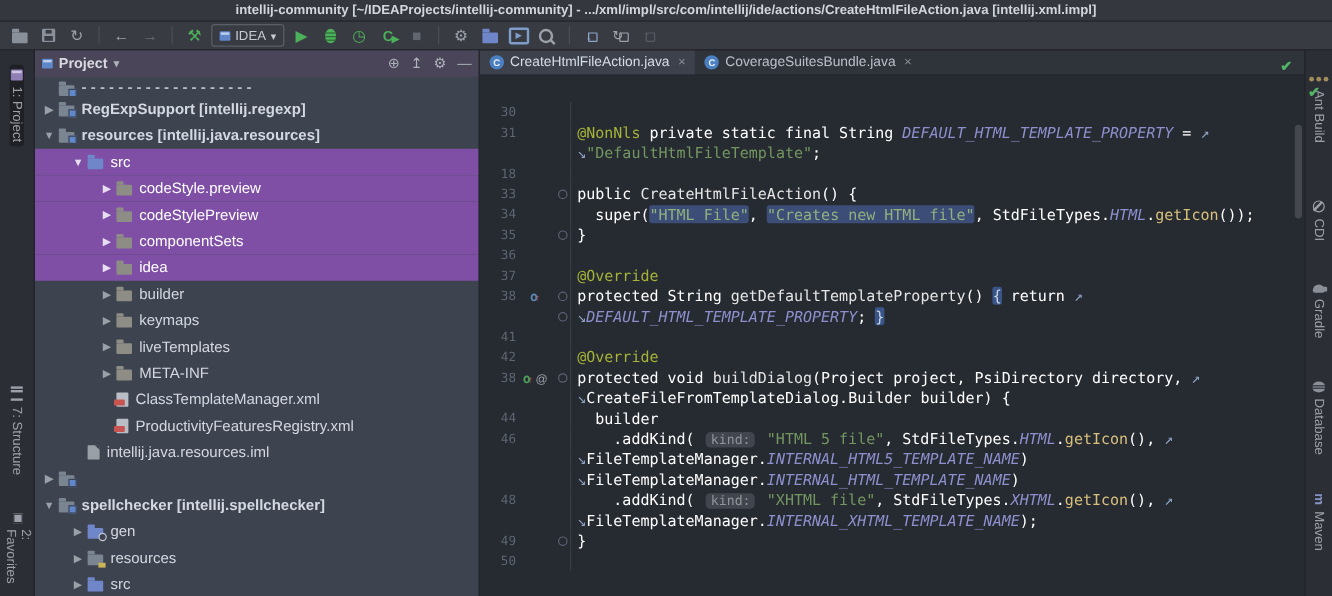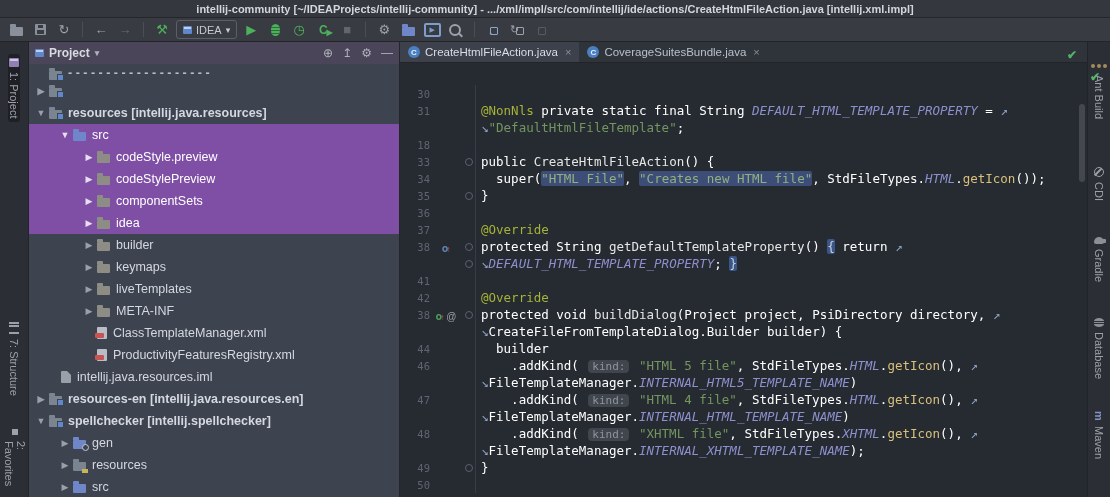--- a/index.html
+++ b/index.html
@@ -218,20 +218,21 @@
     </div>
     <div class="tree" id="tree">
         <div class="trow mod cliptop" style="padding-left: 4px;">
           <span class="tri"></span>
           <span class="ti t-folder t-module"></span>
           <span>‐ ‐ ‐ ‐ ‐ ‐ ‐ ‐ ‐ ‐ ‐ ‐ ‐ ‐ ‐ ‐ ‐ ‐ ‐</span>
         </div>
         <div class="trow mod" style="padding-left: 4px;">
           <span class="tri">▶</span>
           <span class="ti t-folder t-module"></span>
+          <span>RegExpSupport [intellij.regexp]</span>
         </div>
         <div class="trow mod" style="padding-left: 4px;">
           <span class="tri">▼</span>
           <span class="ti t-folder t-module"></span>
           <span>resources [intellij.java.resources]</span>
         </div>
         <div class="trow sel" style="padding-left: 28px;">
           <span class="tri">▼</span>
           <span class="ti t-folder t-src"></span>
           <span>src</span>
@@ -279,29 +280,28 @@
         <div class="trow" style="padding-left: 52px;">
           <span class="tri"></span>
           <span class="ti t-xml"></span>
           <span>ClassTemplateManager.xml</span>
         </div>
         <div class="trow" style="padding-left: 52px;">
           <span class="tri"></span>
           <span class="ti t-xml"></span>
           <span>ProductivityFeaturesRegistry.xml</span>
         </div>
-        <div class="trow" style="padding-left: 16px;">
+        <div class="trow" style="padding-left: 28px;">
           <span class="tri"></span>
           <span class="ti t-iml"></span>
           <span>intellij.java.resources.iml</span>
         </div>
         <div class="trow mod" style="padding-left: 4px;">
           <span class="tri">▶</span>
           <span class="ti t-folder t-module"></span>
-          <span>resources-en [intellij.java.resources.en]</span>
         </div>
         <div class="trow mod" style="padding-left: 4px;">
           <span class="tri">▼</span>
           <span class="ti t-folder t-module"></span>
           <span>spellchecker [intellij.spellchecker]</span>
         </div>
         <div class="trow" style="padding-left: 28px;">
           <span class="tri">▶</span>
           <span class="ti t-folder t-gen"></span>
           <span>gen</span>
@@ -445,26 +445,20 @@
           <span class="foldc"></span>
           <div class="cline"><span class="sg-d">    .addKind( </span><span class="sg-h">kind:</span><span class="sg-d"> </span><span class="sg-s">"HTML 5 file"</span><span class="sg-d">, StdFileTypes.</span><span class="sg-c">HTML</span><span class="sg-d">.</span><span class="sg-mc">getIcon</span><span class="sg-d">(), </span><span class="sg-w">↗</span></div>
         </div>
         <div class="crow">
           <span class="lnum"></span>
           <span class="gico"></span>
           <span class="foldc"></span>
           <div class="cline"><span class="sg-w">↘</span><span class="sg-d">FileTemplateManager.</span><span class="sg-c">INTERNAL_HTML5_TEMPLATE_NAME</span><span class="sg-d">)</span></div>
         </div>
         <div class="crow">
-          <span class="lnum">47</span>
-          <span class="gico"></span>
-          <span class="foldc"></span>
-          <div class="cline"><span class="sg-d">    .addKind( </span><span class="sg-h">kind:</span><span class="sg-d"> </span><span class="sg-s">"HTML 4 file"</span><span class="sg-d">, StdFileTypes.</span><span class="sg-c">HTML</span><span class="sg-d">.</span><span class="sg-mc">getIcon</span><span class="sg-d">(), </span><span class="sg-w">↗</span></div>
-        </div>
-        <div class="crow">
           <span class="lnum"></span>
           <span class="gico"></span>
           <span class="foldc"></span>
           <div class="cline"><span class="sg-w">↘</span><span class="sg-d">FileTemplateManager.</span><span class="sg-c">INTERNAL_HTML_TEMPLATE_NAME</span><span class="sg-d">)</span></div>
         </div>
         <div class="crow">
           <span class="lnum">48</span>
           <span class="gico"></span>
           <span class="foldc"></span>
           <div class="cline"><span class="sg-d">    .addKind( </span><span class="sg-h">kind:</span><span class="sg-d"> </span><span class="sg-s">"XHTML file"</span><span class="sg-d">, StdFileTypes.</span><span class="sg-c">XHTML</span><span class="sg-d">.</span><span class="sg-mc">getIcon</span><span class="sg-d">(), </span><span class="sg-w">↗</span></div>

